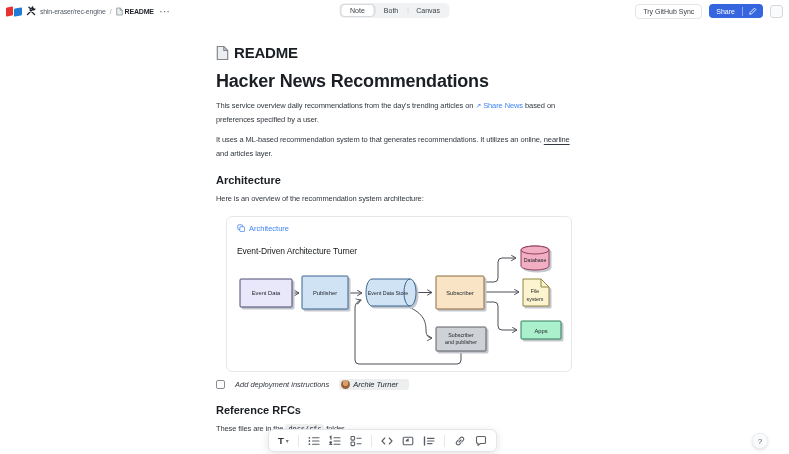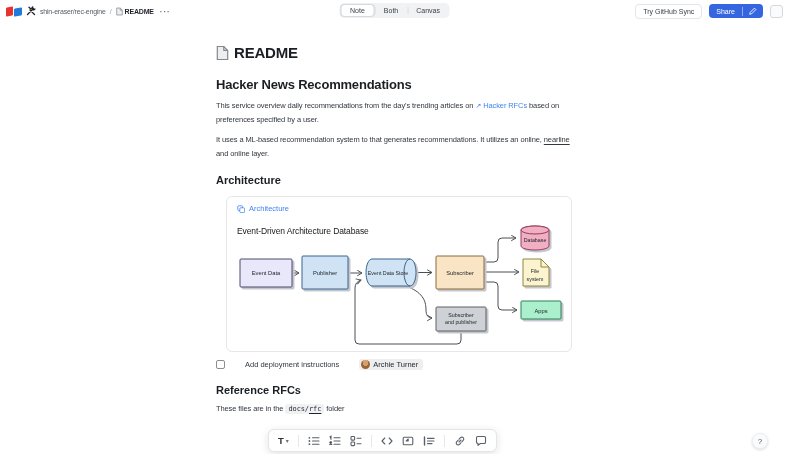--- a/index.html
+++ b/index.html
@@ -28,41 +28,41 @@
   .share-btn { display:flex; align-items:center; background:#3566e0; color:#fff; border:none; border-radius:4px; height:14px; padding:0; cursor:pointer; overflow:hidden; }
   .share-label { font-size:7px; padding:0 7px; font-weight:400; }
   .share-div { width:1px; height:9px; background:rgba(255,255,255,.45); }
   .share-pencil { padding:0 6px; display:flex; align-items:center; }
   .avatar-frame { width:13px; height:13px; border:1px solid #d5d8dc; border-radius:3px; background:#fafbfc; }
 
   
   .page { position:absolute; top:22px; left:216px; width:358px; }
   .title-row { margin-top:22px; display:flex; align-items:center; gap:5px; }
   .doc-title { font-size:15px; font-weight:700; color:#1b1f24; letter-spacing:-0.2px; }
-  .h2 { margin-top:16px; font-size:13px; font-weight:700; color:#1b1f24; letter-spacing:-0.2px; }
+  .h2 { margin-top:10px; font-size:18px; font-weight:700; color:#1b1f24; letter-spacing:-0.2px; }
   .bodyp { margin-top:7px; font-size:7.5px; line-height:13.5px; color:#32383f; letter-spacing:-0.1px; }
   .h3 { margin-top:14px; font-size:11px; font-weight:700; color:#1b1f24; }
   .sec-intro { margin-top:6px; }
   a.link, .link { color:#4184f3; text-decoration:none; cursor:pointer; }
   .ext-arrow { color:#4184f3; font-size:7px; }
   .sp { text-decoration-line:underline; text-decoration-style:wavy; text-decoration-color:#e5484d; text-decoration-thickness:1px; text-underline-offset:2px;text-decoration:underline; }
 
   
   .card { position:relative; margin:10px 0 0 10px; width:346px; height:156px; border:1px solid #e5e7eb; border-radius:6px; background:#fff; cursor:pointer; }
   .embed-row { position:absolute; top:7px; left:10px; display:flex; align-items:center; gap:4px; font-size:7.5px; color:#4184f3; }
   .dg-title { position:absolute; top:29px; left:10px; font-size:8.5px; color:#17191c; letter-spacing:-0.1px; z-index:2; }
   .dg-svg { position:absolute; top:19px; left:9px; }
   .dnode { filter:drop-shadow(2px 2px 0 #c3c7cd); }
   .dg-svg text { font-family:"Liberation Sans","DejaVu Sans",sans-serif; font-size:5.8px; fill:#1d2125; }
   .dg-svg text.small { font-size:5.3px; }
 
   
-  .todo-row { margin-top:7px; display:flex; align-items:center; gap:20px; font-size:7.5px; color:#32383f; }
+  .todo-row { margin-top:7px; display:flex; align-items:center; gap:10px; font-size:7.5px; color:#32383f;font-style:italic; }
   .checkbox { width:9px; height:9px; border:1px solid #878e96; border-radius:2px; background:#fff; cursor:pointer; flex:none; }
-  .mention { display:flex; align-items:center; gap:3px; background:#eceef0; border-radius:3px; padding:1px 5px 1px 2px; font-size:7.5px; color:#24292f; cursor:pointer; }
+  .mention { display:flex; align-items:center; gap:3px; background:#eceef0; border-radius:3px; padding:1px 11px 1px 2px; font-size:7.5px; color:#24292f; cursor:pointer; }
   .mention-avatar { width:9px; height:9px; border-radius:50%; background:radial-gradient(circle at 50% 35%, #d7a06a 0 40%, #9a6436 41% 100%); }
 
   
   .icode { font-family:"DejaVu Sans Mono","Liberation Mono",monospace; font-size:7px; background:#f0f1f3; border-radius:3px; padding:1px 3px; color:#1f2329; }
 
   
   .ftoolbar { position:absolute; left:268px; top:429px; height:23px; background:#fff; border:1px solid #e3e5e8; border-radius:6px; box-shadow:0 2px 8px rgba(20,24,31,.12); display:flex; align-items:center; gap:9px; padding:0 9px; z-index:5; }
   .tbbtn { background:none; border:none; cursor:pointer; display:flex; align-items:center; gap:2px; color:#40454c; padding:0; }
   .tstyle { font-size:9.5px; font-weight:600; color:#2d3238; }
   .caret { font-size:6px; color:#6b7178; }
@@ -127,41 +127,42 @@
           <path d="M1 1 h5 l3 3 v7 h-8 z" fill="#eceef0" stroke="#80868d" stroke-width=".9"></path>
           <path d="M6 1 v3 h3" fill="none" stroke="#80868d" stroke-width=".9"></path>
         </svg>
       <span class="doc-title">README</span>
     </div>
 
     <div class="h2">Hacker News Recommendations</div>
 
     <p class="bodyp">
       <span>This service overview daily recommendations from the day's trending articles on</span>
-      <a class="link"><span class="ext-arrow">↗</span> <span>Hacker RFCs</span></a>
+      <a class="link"><span class="ext-arrow">↗</span> <span>Share News</span></a>
       <span>based on preferences specified by a user.</span>
     </p>
 
     <p class="bodyp">
       <span>It uses a ML-based recommendation system to that generates recommendations. It utilizes an online,</span>
       <span class="sp">nearline</span>
-      <span>and online layer.</span>
+      <span>and articles layer.</span>
     </p>
 
     <div class="h3">Architecture</div>
+    <p class="bodyp sec-intro">Here is an overview of the recommendation system architecture:</p>
 
     <div class="card">
       <div class="embed-row">
         <svg width="8" height="8" viewBox="0 0 10 10">
             <rect x="1" y="1" width="6" height="6" rx="1" fill="none" stroke="#4184f3" stroke-width="1"></rect>
             <rect x="3.5" y="3.5" width="6" height="6" rx="1" fill="#fff" stroke="#4184f3" stroke-width="1"></rect>
           </svg>
         <span class="link">Architecture</span>
       </div>
-      <div class="dg-title">Event-Driven Architecture Database</div>
+      <div class="dg-title">Event-Driven Architecture Turner</div>
 
       <svg class="dg-svg" width="330" height="133" viewBox="0 0 330 133">
         <defs>
           <marker id="arr" viewBox="0 0 8 8" refX="6.5" refY="4" markerWidth="7" markerHeight="7" orient="auto">
             <path d="M1 .8 L6.5 4 L1 7.2" fill="none" stroke="#4a4f55" stroke-width="1.1"></path>
           </marker>
         </defs>
 
         <g fill="none" stroke="#4a4f55" stroke-width="1">
           <path d="M56 57 H63" marker-end="url(#arr)"></path>

